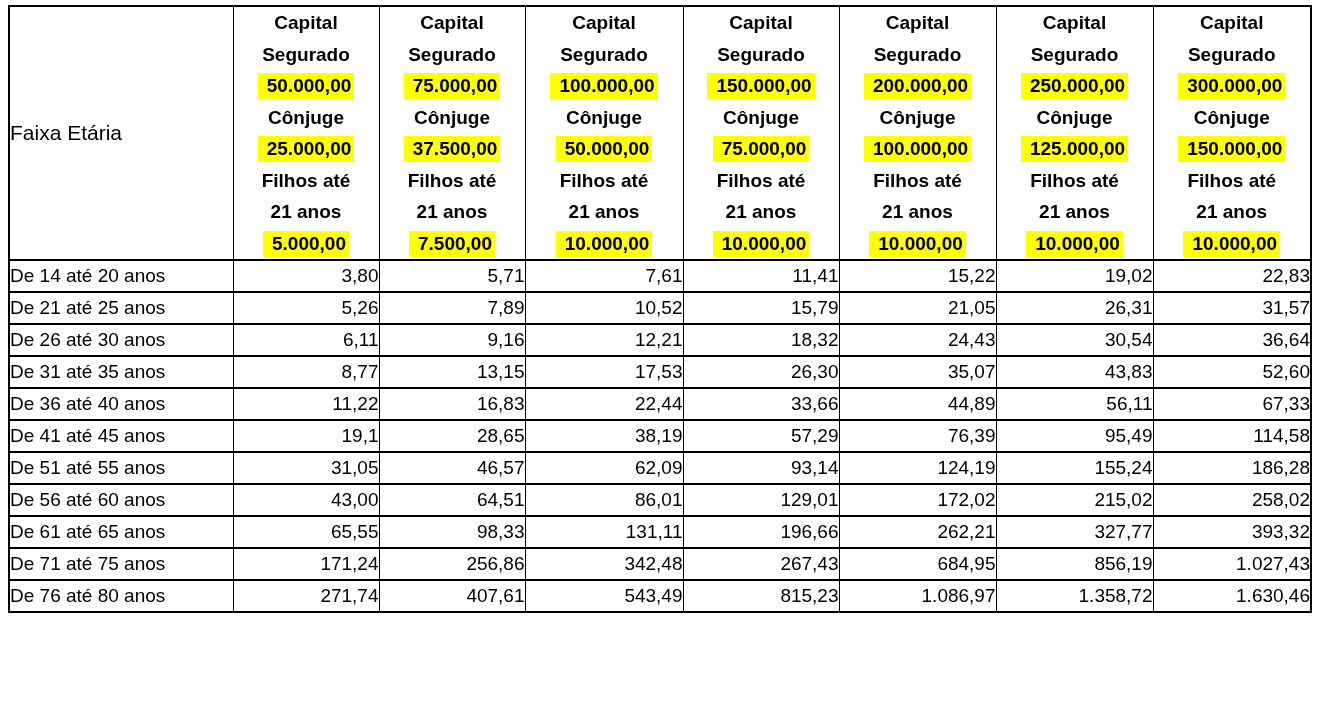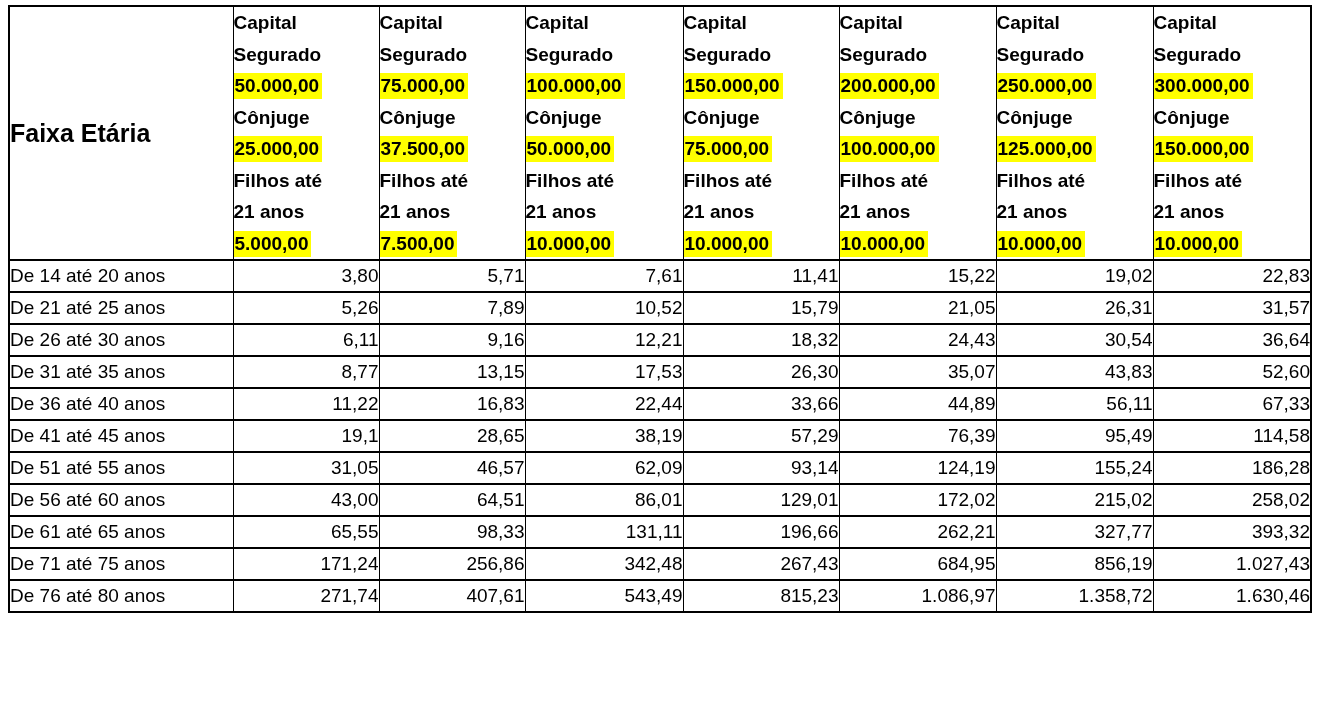--- a/index.html
+++ b/index.html
@@ -24,41 +24,41 @@
   table.pricing th, table.pricing td {
     border-top-width: 2px;
     border-bottom-width: 2px;
     padding: 0;
   }
   table.pricing { border-width: 2px; }
 
   th.plan-header {
     font-weight: bold;
     font-size: 19px;
-    text-align: left;
+    text-align: center;
     vertical-align: top;
     padding: 3px 4px 2px 9px;
   }
   th.faixa-header {
-    font-weight: bold;
-    font-size: 25px;
+    font-weight: normal;
+    font-size: 21px;
     text-align: left;
     vertical-align: middle;
     padding-left: 10px;
   }
   .hline {
     height: 31.5px;
     line-height: 31.5px;
     white-space: nowrap;
     overflow: visible;
   }
   .hl {
     display: inline-block;
     background: #ffff00;
-    padding: 0 3px 0 1px;
+    padding: 0 3px 0 9px;
     line-height: 26px;
   }
   td.faixa-cell {
     font-size: 19px;
     text-align: left;
     padding-left: 10px;
     height: 30px;
     line-height: 30px;
     white-space: nowrap;
     margin-top: 22px;

